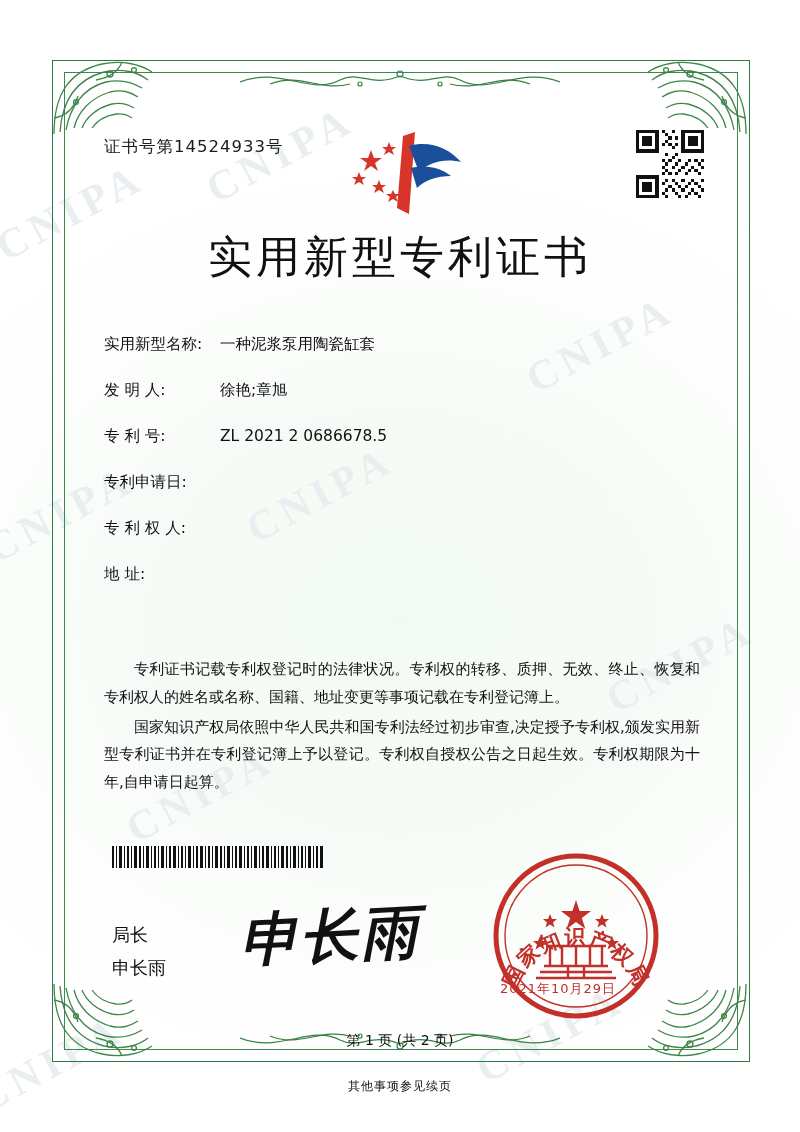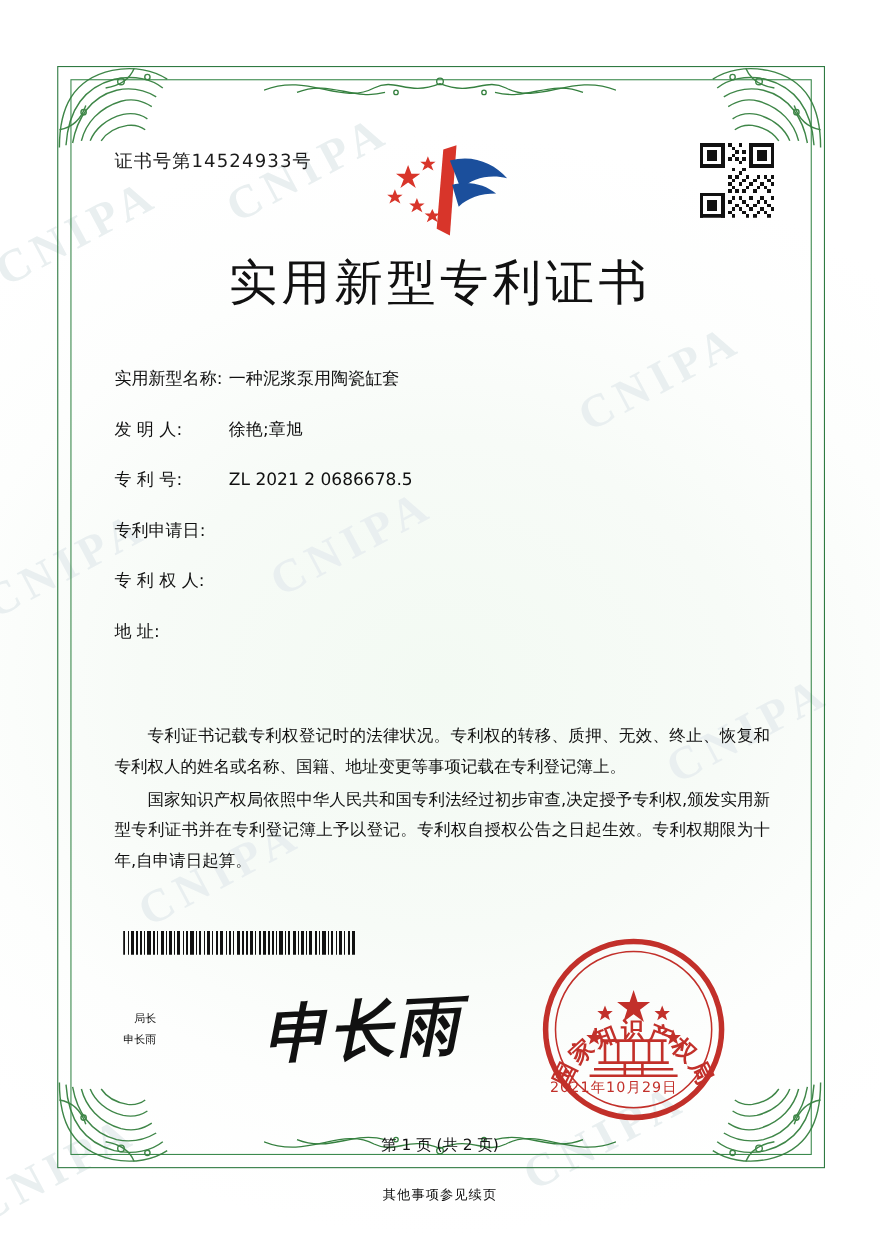--- a/index.html
+++ b/index.html
@@ -56,40 +56,40 @@
 
   
   .title{
     position:absolute;left:0;right:0;top:228px;text-align:center;
     font-size:44px;font-weight:400;letter-spacing:4px;color:#111;
     font-family:"DejaVu Sans","Liberation Sans",sans-serif;
   }
 
   
   .fields{position:absolute;left:104px;top:332px;width:600px;font-size:15.5px;color:#111;}
-  .row{display:flex;align-items:flex-start;margin-bottom:22px;line-height:1.55;}
+  .row{display:flex;align-items:flex-start;margin-bottom:22px;line-height:1.55;gap:12px;}
   .lab{width:104px;flex:0 0 104px;letter-spacing:0px;}
   .val{flex:1;}
   .row.two .lab{width:104px;flex:0 0 104px;}
   .inline-lab{margin-left:34px;}
   .val .second-line{display:block;margin-left:0;}
 
   
   .paras{
     position:absolute;left:104px;top:656px;width:596px;
     font-size:15px;line-height:1.85;color:#111;text-align:justify;
     font-family:"DejaVu Sans","Liberation Sans",sans-serif;
   }
   .paras p{margin:0 0 2px 0;text-indent:30px;}
 
   
   .barcode{position:absolute;left:112px;top:846px;width:212px;height:22px;}
 
   
-  .sig-label{position:absolute;left:112px;top:918px;font-size:10px;line-height:1.85;color:#111;text-align:right;}
+  .sig-label{position:absolute;left:112px;top:918px;font-size:18px;line-height:1.85;color:#111;}
   .sig-script{
     position:absolute;left:240px;top:898px;font-size:58px;color:#111;
     font-family:"DejaVu Serif","Liberation Serif",serif;font-style:italic;font-weight:700;
     letter-spacing:2px;transform:rotate(-3deg);
   }
 
   
   .seal{position:absolute;left:492px;top:852px;width:168px;height:168px;}
   .seal-date{
     position:absolute;left:480px;top:980px;width:156px;text-align:center;

